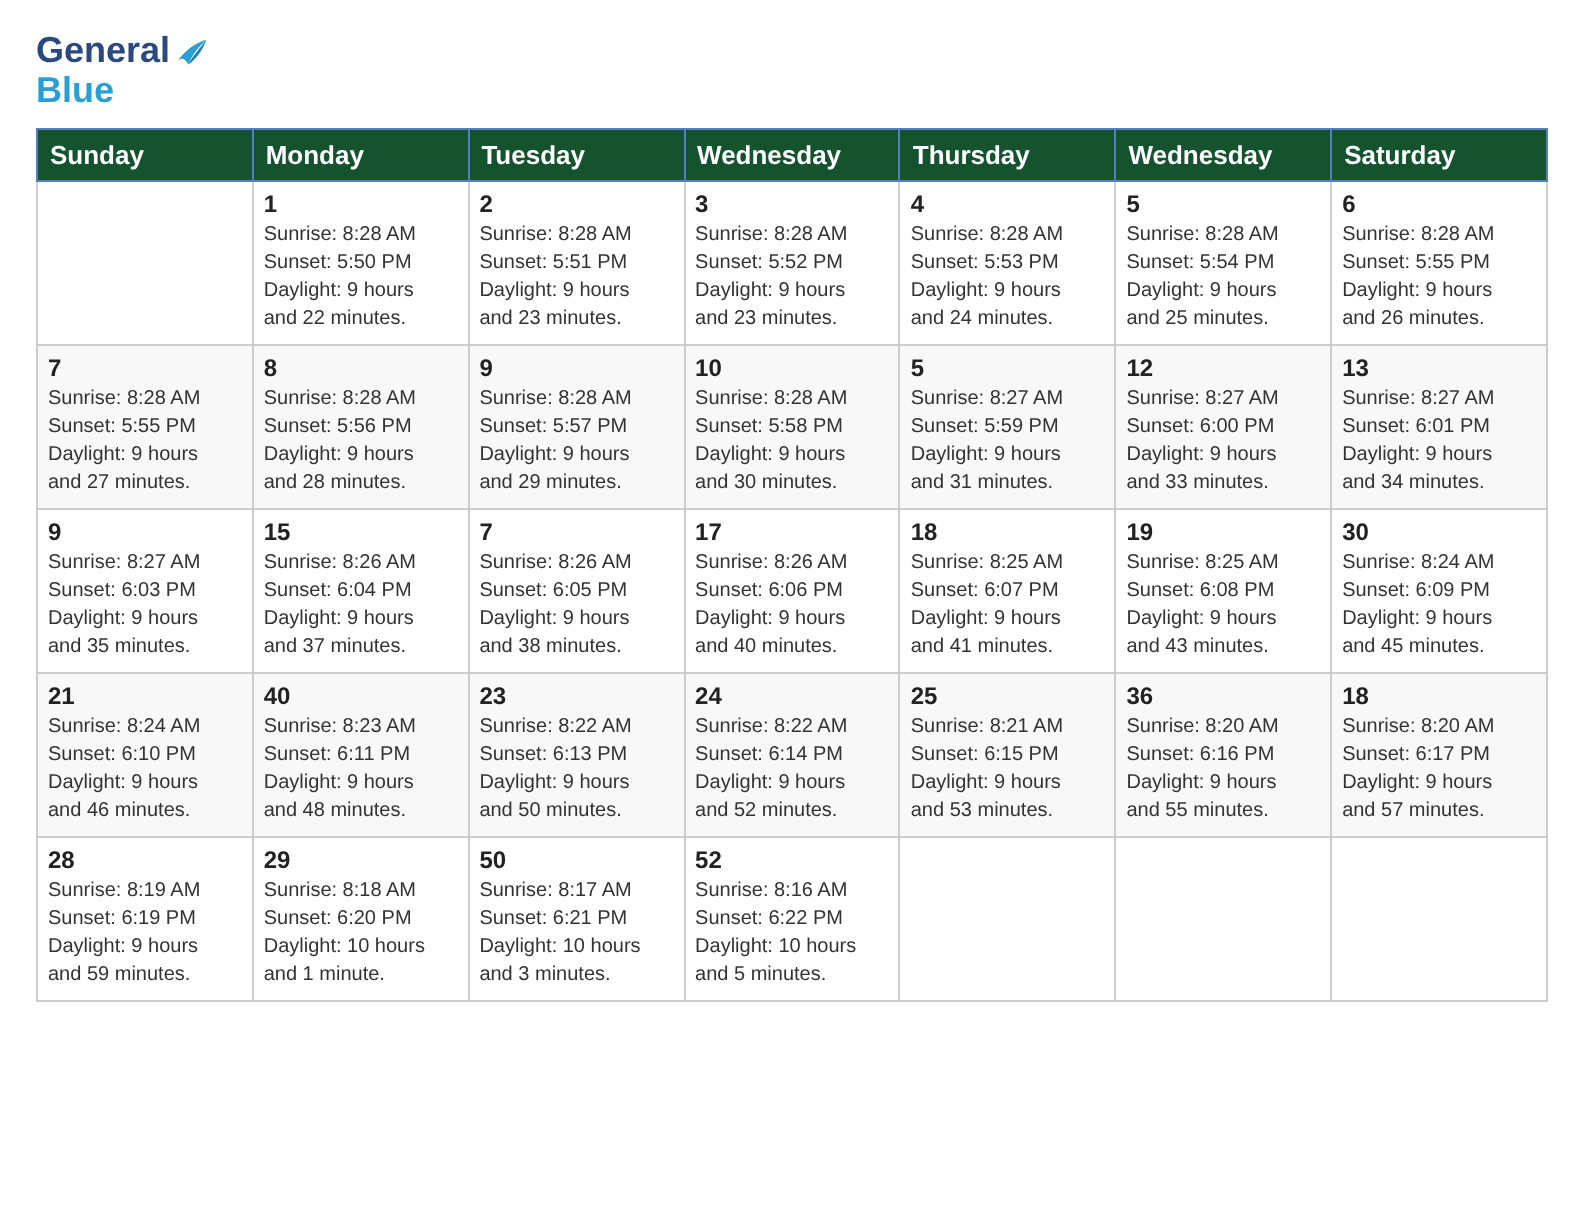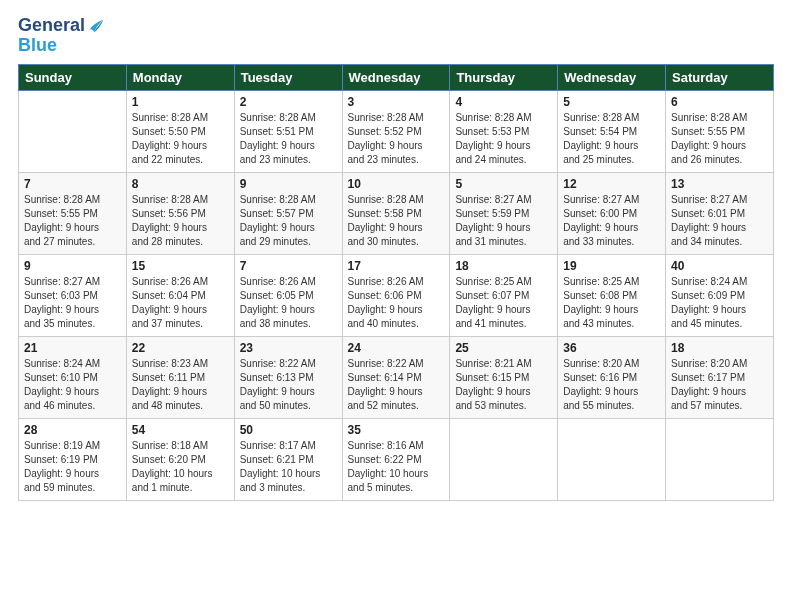--- a/index.html
+++ b/index.html
@@ -203,31 +203,31 @@
           </td>
           <td>
             <span class="day-num">18</span>
             <div class="cell-text">Sunrise: 8:25 AM<br>Sunset: 6:07 PM<br>Daylight: 9 hours<br>and 41 minutes.</div>
           </td>
           <td>
             <span class="day-num">19</span>
             <div class="cell-text">Sunrise: 8:25 AM<br>Sunset: 6:08 PM<br>Daylight: 9 hours<br>and 43 minutes.</div>
           </td>
           <td>
-            <span class="day-num">40</span>
+            <span class="day-num">30</span>
             <div class="cell-text">Sunrise: 8:24 AM<br>Sunset: 6:09 PM<br>Daylight: 9 hours<br>and 45 minutes.</div>
           </td>
         </tr>
         <tr>
           <td>
             <span class="day-num">21</span>
             <div class="cell-text">Sunrise: 8:24 AM<br>Sunset: 6:10 PM<br>Daylight: 9 hours<br>and 46 minutes.</div>
           </td>
           <td>
-            <span class="day-num">22</span>
+            <span class="day-num">40</span>
             <div class="cell-text">Sunrise: 8:23 AM<br>Sunset: 6:11 PM<br>Daylight: 9 hours<br>and 48 minutes.</div>
           </td>
           <td>
             <span class="day-num">23</span>
             <div class="cell-text">Sunrise: 8:22 AM<br>Sunset: 6:13 PM<br>Daylight: 9 hours<br>and 50 minutes.</div>
           </td>
           <td>
             <span class="day-num">24</span>
             <div class="cell-text">Sunrise: 8:22 AM<br>Sunset: 6:14 PM<br>Daylight: 9 hours<br>and 52 minutes.</div>
           </td>
@@ -243,29 +243,29 @@
             <span class="day-num">18</span>
             <div class="cell-text">Sunrise: 8:20 AM<br>Sunset: 6:17 PM<br>Daylight: 9 hours<br>and 57 minutes.</div>
           </td>
         </tr>
         <tr>
           <td>
             <span class="day-num">28</span>
             <div class="cell-text">Sunrise: 8:19 AM<br>Sunset: 6:19 PM<br>Daylight: 9 hours<br>and 59 minutes.</div>
           </td>
           <td>
-            <span class="day-num">54</span>
+            <span class="day-num">29</span>
             <div class="cell-text">Sunrise: 8:18 AM<br>Sunset: 6:20 PM<br>Daylight: 10 hours<br>and 1 minute.</div>
           </td>
           <td>
             <span class="day-num">50</span>
             <div class="cell-text">Sunrise: 8:17 AM<br>Sunset: 6:21 PM<br>Daylight: 10 hours<br>and 3 minutes.</div>
           </td>
           <td>
-            <span class="day-num">35</span>
+            <span class="day-num">52</span>
             <div class="cell-text">Sunrise: 8:16 AM<br>Sunset: 6:22 PM<br>Daylight: 10 hours<br>and 5 minutes.</div>
           </td>
           <td class="empty-cell"></td>
           <td class="empty-cell"></td>
           <td class="empty-cell"></td>
         </tr>
       </tbody>
   </table>
 </div>
 

